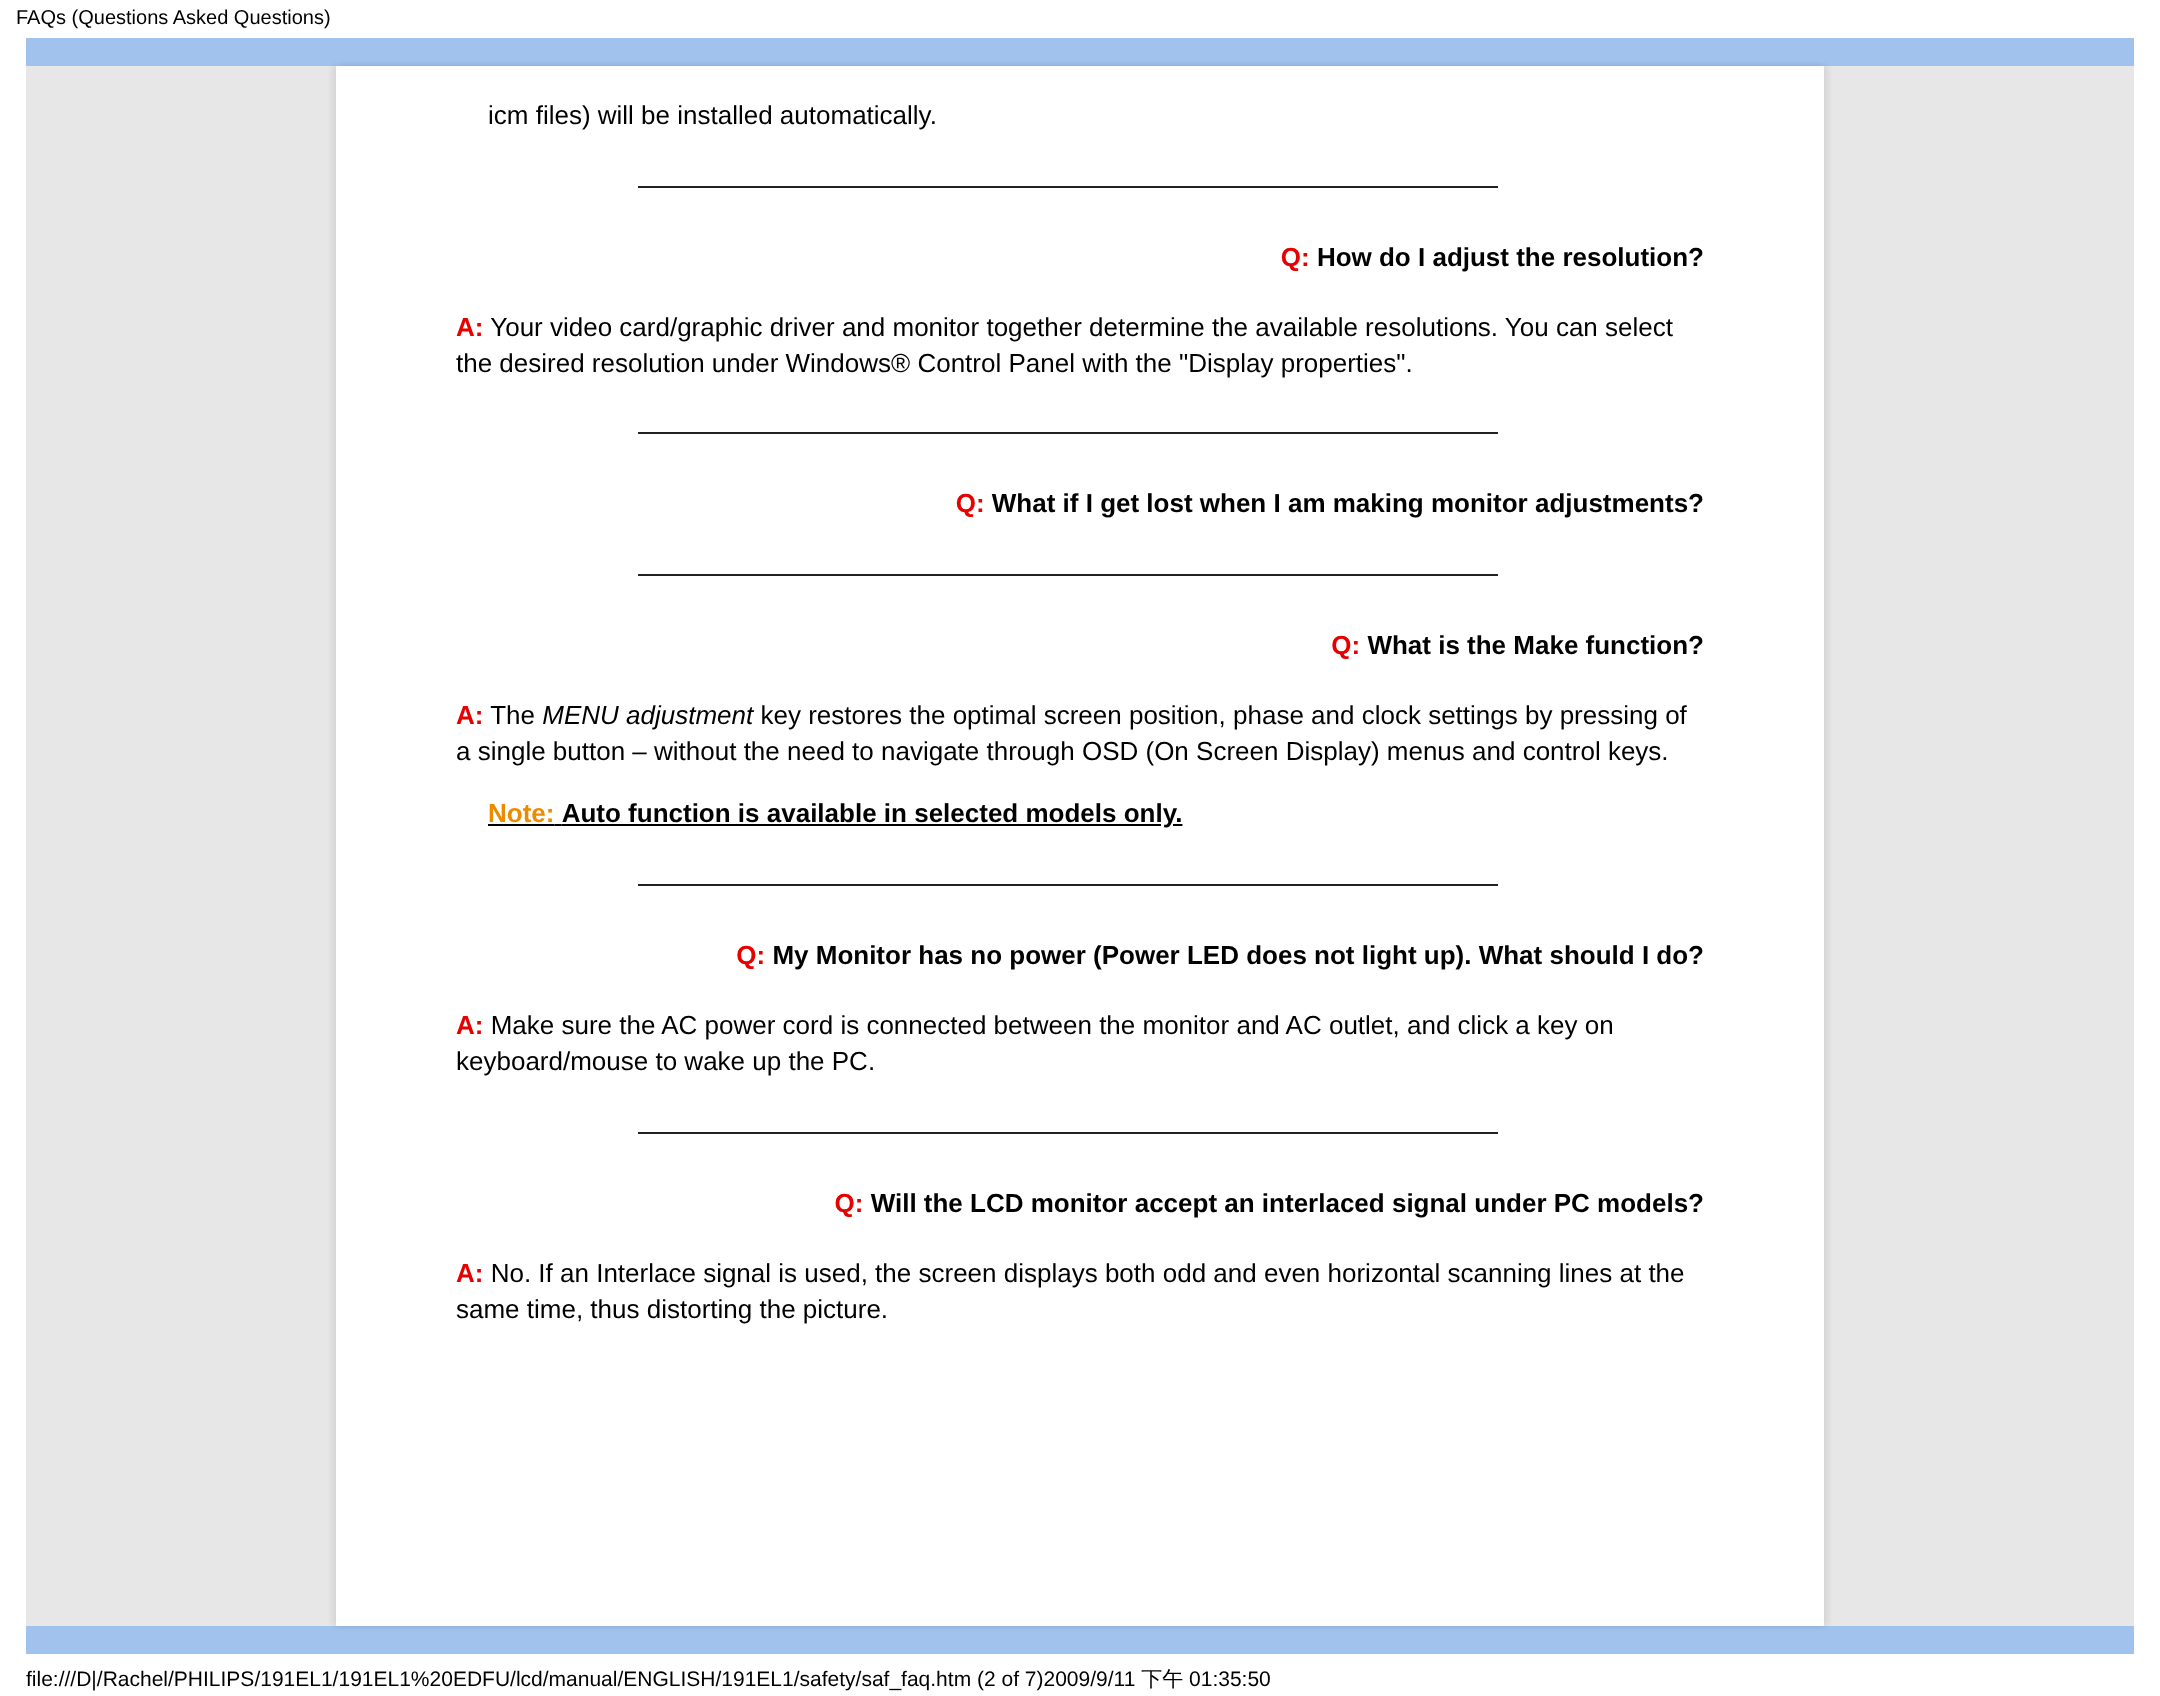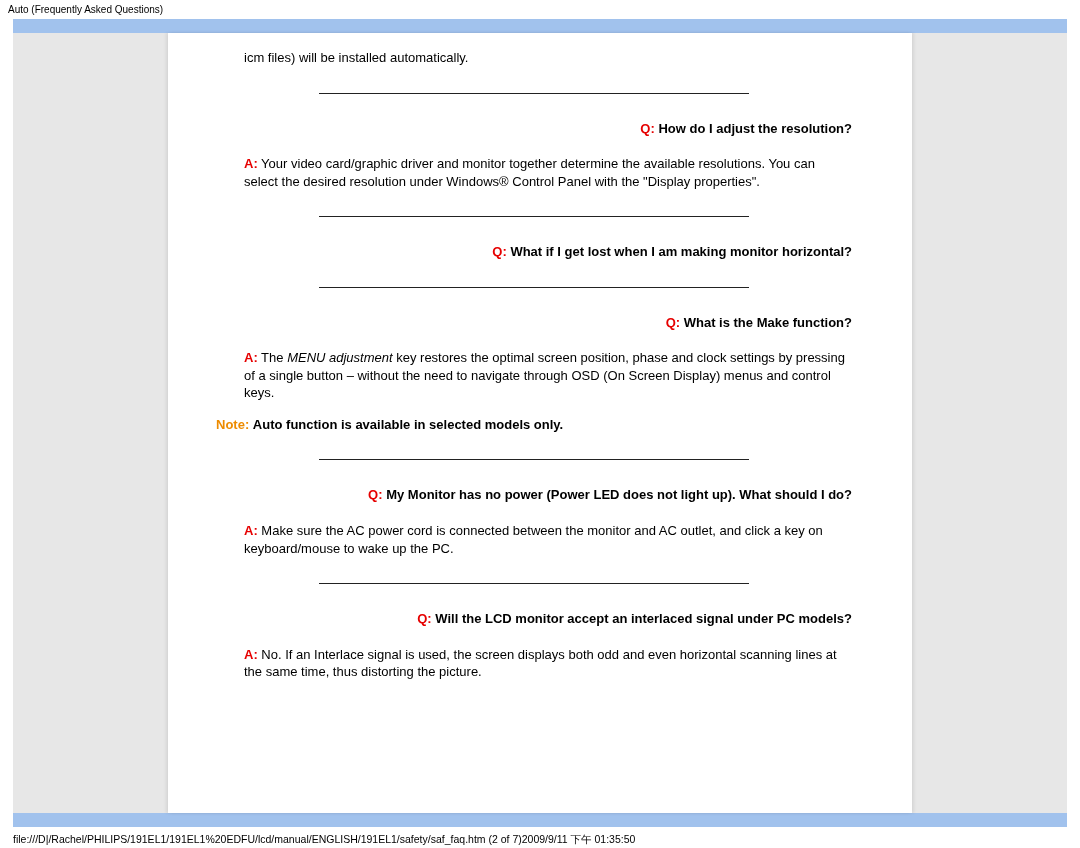--- a/index.html
+++ b/index.html
@@ -31,39 +31,39 @@
     padding: 0 40px 0 28px;
     font-size: 13px;
     line-height: 1.35;
     color: #000;
   }
   .top-fragment { text-align: left; padding-top: 16px; padding-left: 28px; }
   .faq-block { margin-top: 22px; margin-bottom: 22px; }
   .q-line { font-weight: bold; margin-bottom: 18px; text-align: right; }
   .q-prefix { color: #e60000; font-weight: bold; }
   .q-text { color: #000; font-weight: bold; }
-  .a-body { margin-left: 28px; margin-bottom: 8px; }
+  .a-body { margin-left: 12px; margin-bottom: 8px; }
   .a-prefix { color: #e60000; font-weight: bold; }
   .a-text { color: #000; }
-  .note-line { margin-top: 14px; }
+  .note-line { margin-left: 28px; margin-top: 14px; text-decoration: underline; }
   .note-prefix { color: #ed8b00; font-weight: bold; }
   .note-text { color: #000; font-weight: bold; }
   hr.sep {
     border: none;
     border-top: 1.5px solid #222;
     width: 430px;
     margin: 26px auto 26px auto;
   }
   .em { font-style: italic; }
   .footer { font-size: 10.5px; color: #000; padding: 6px 13px 0 13px; }
 </style>
 </head>
 <body>
 
-<div class="header">Auto (Frequently Asked Questions)</div>
+<div class="header">FAQs (Questions Asked Questions)</div>
 
 <div class="outer">
   <div class="blue-frame">
     <div class="gray-band">
       <div class="white-page">
         <div class="content">
 
           <div class="top-fragment">icm files) will be installed automatically.</div>
 
           <hr class="sep">
@@ -77,21 +77,21 @@
               <span class="a-prefix">A:</span>
               <span class="a-text">Your video card/graphic driver and monitor together determine the available resolutions. You can select the desired resolution under Windows® Control Panel with the "Display properties".</span>
             </div>
           </div>
 
           <hr class="sep">
 
           <div class="faq-block">
             <div class="q-line">
               <span class="q-prefix">Q:</span>
-              <span class="q-text">What if I get lost when I am making monitor horizontal?</span>
+              <span class="q-text">What if I get lost when I am making monitor adjustments?</span>
             </div>
           </div>
 
           <hr class="sep">
 
           <div class="faq-block">
             <div class="q-line">
               <span class="q-prefix">Q:</span>
               <span class="q-text">What is the Make function?</span>
             </div>

